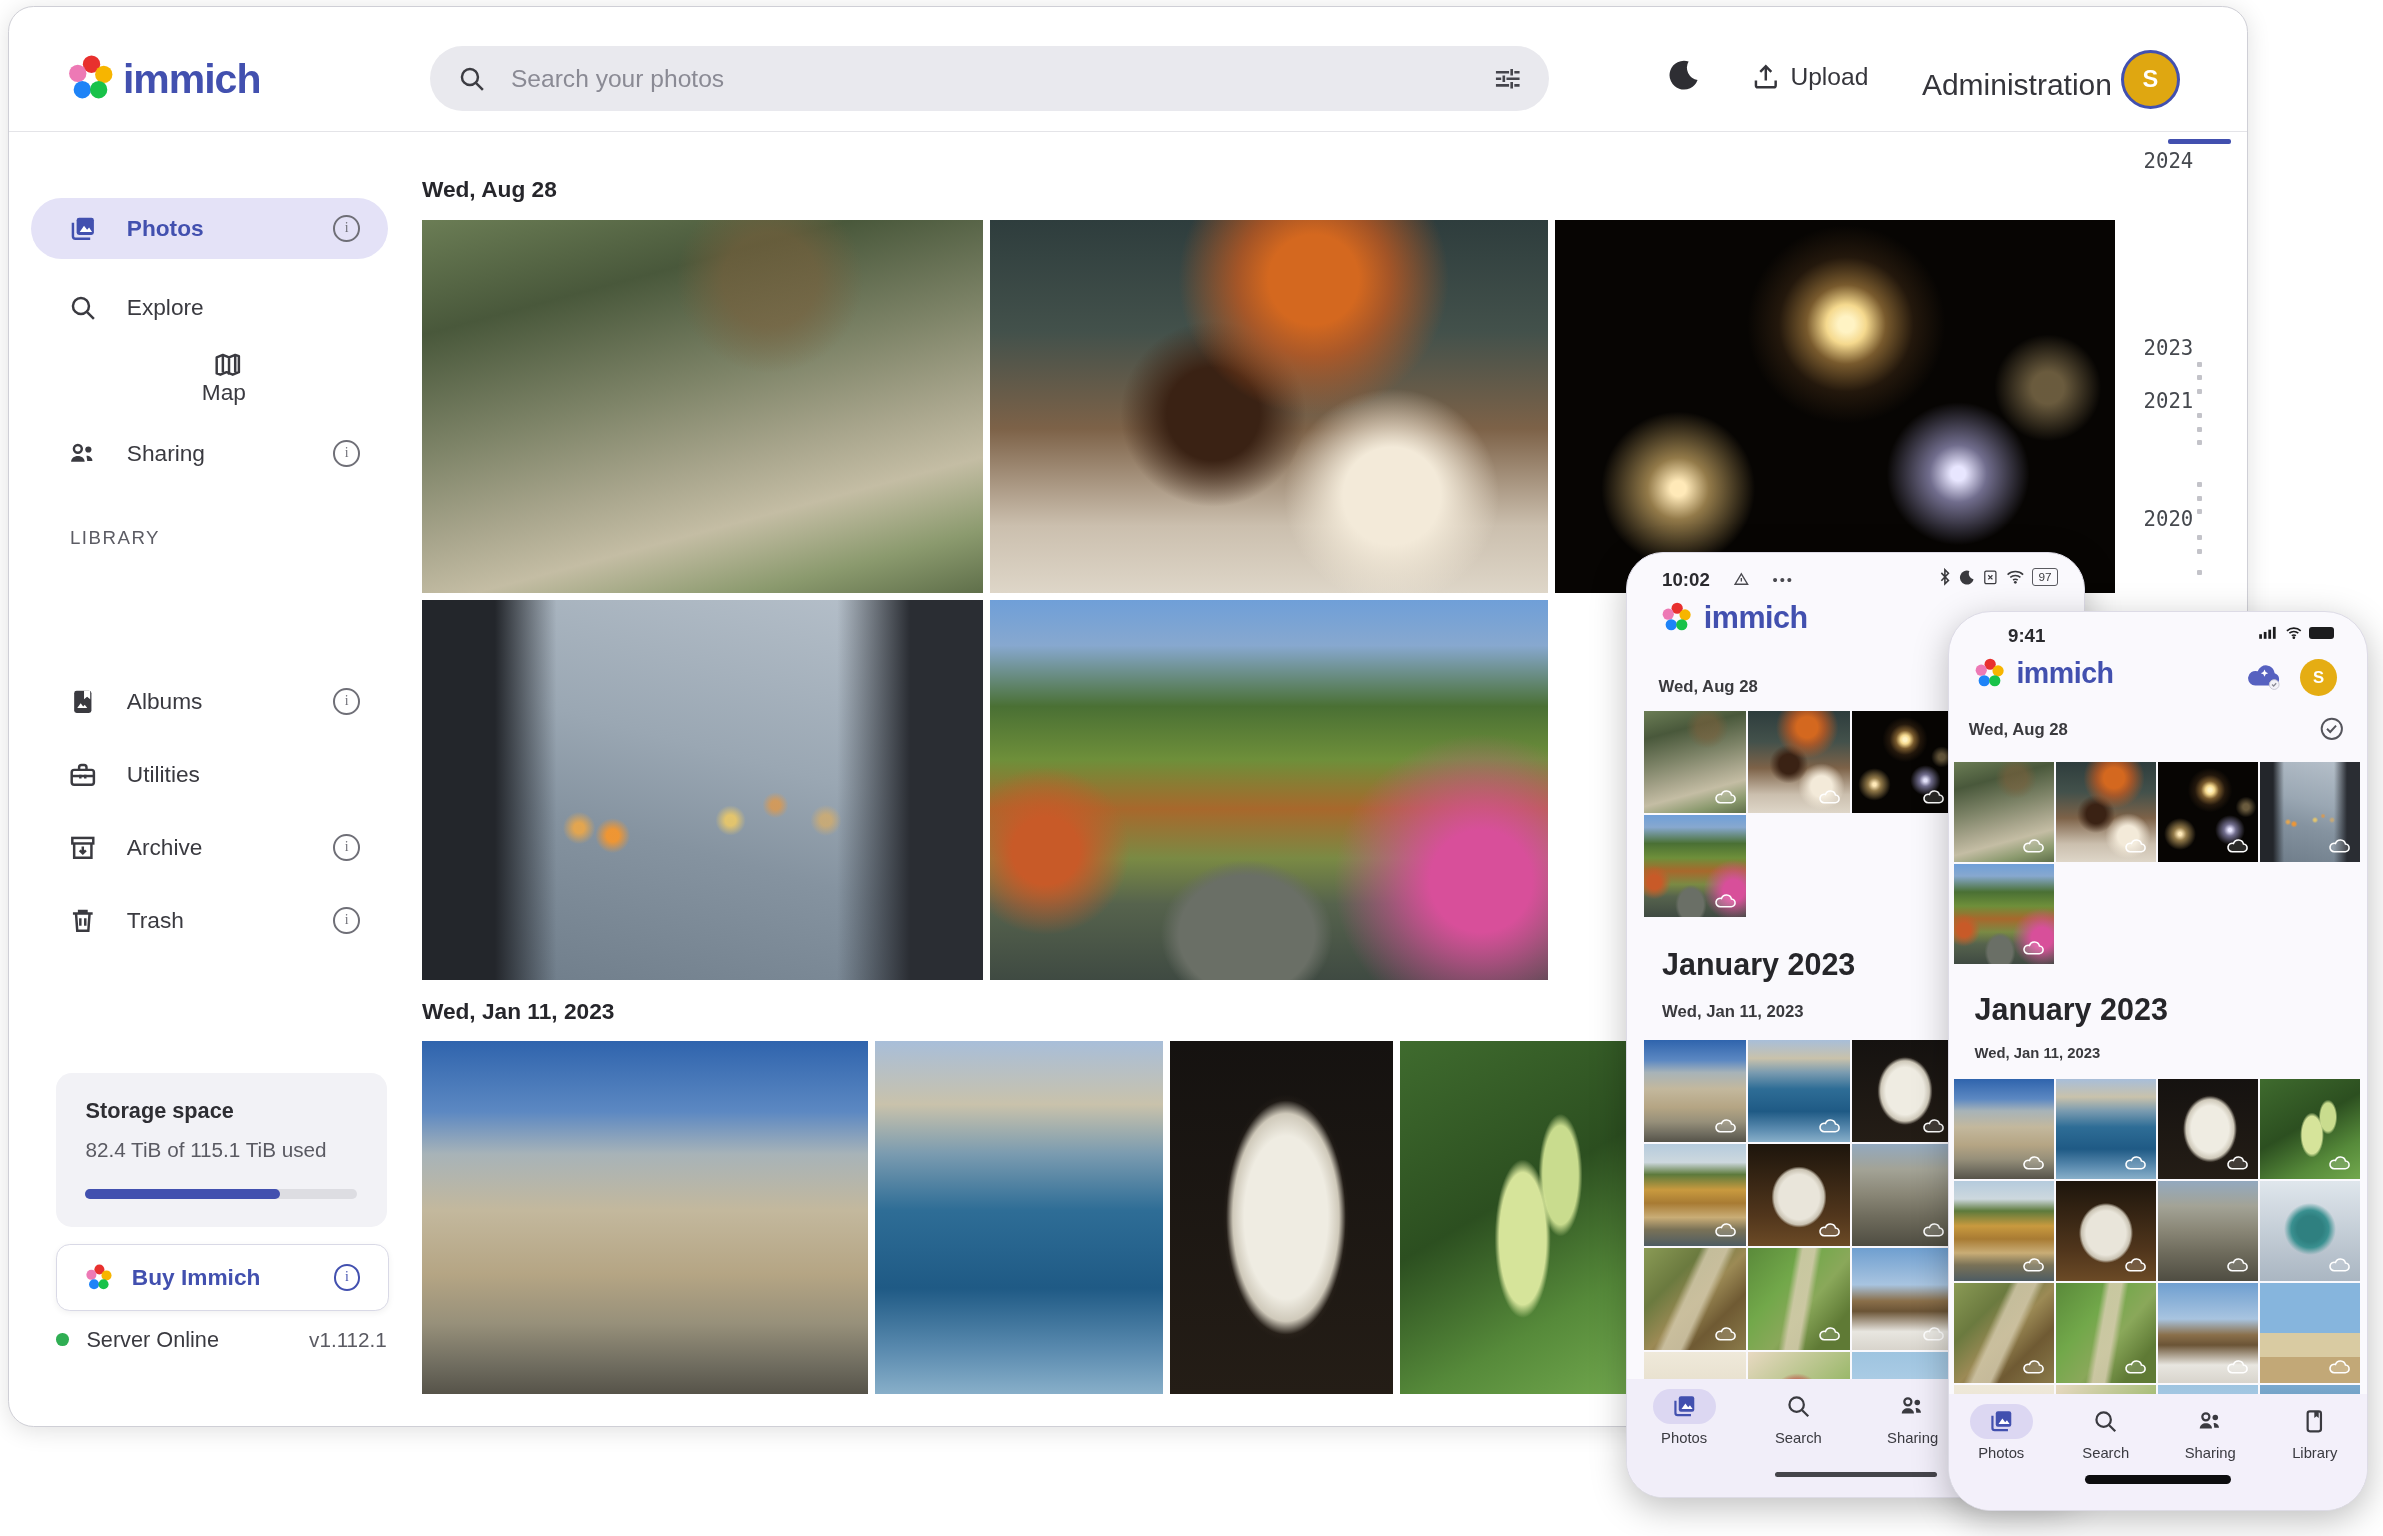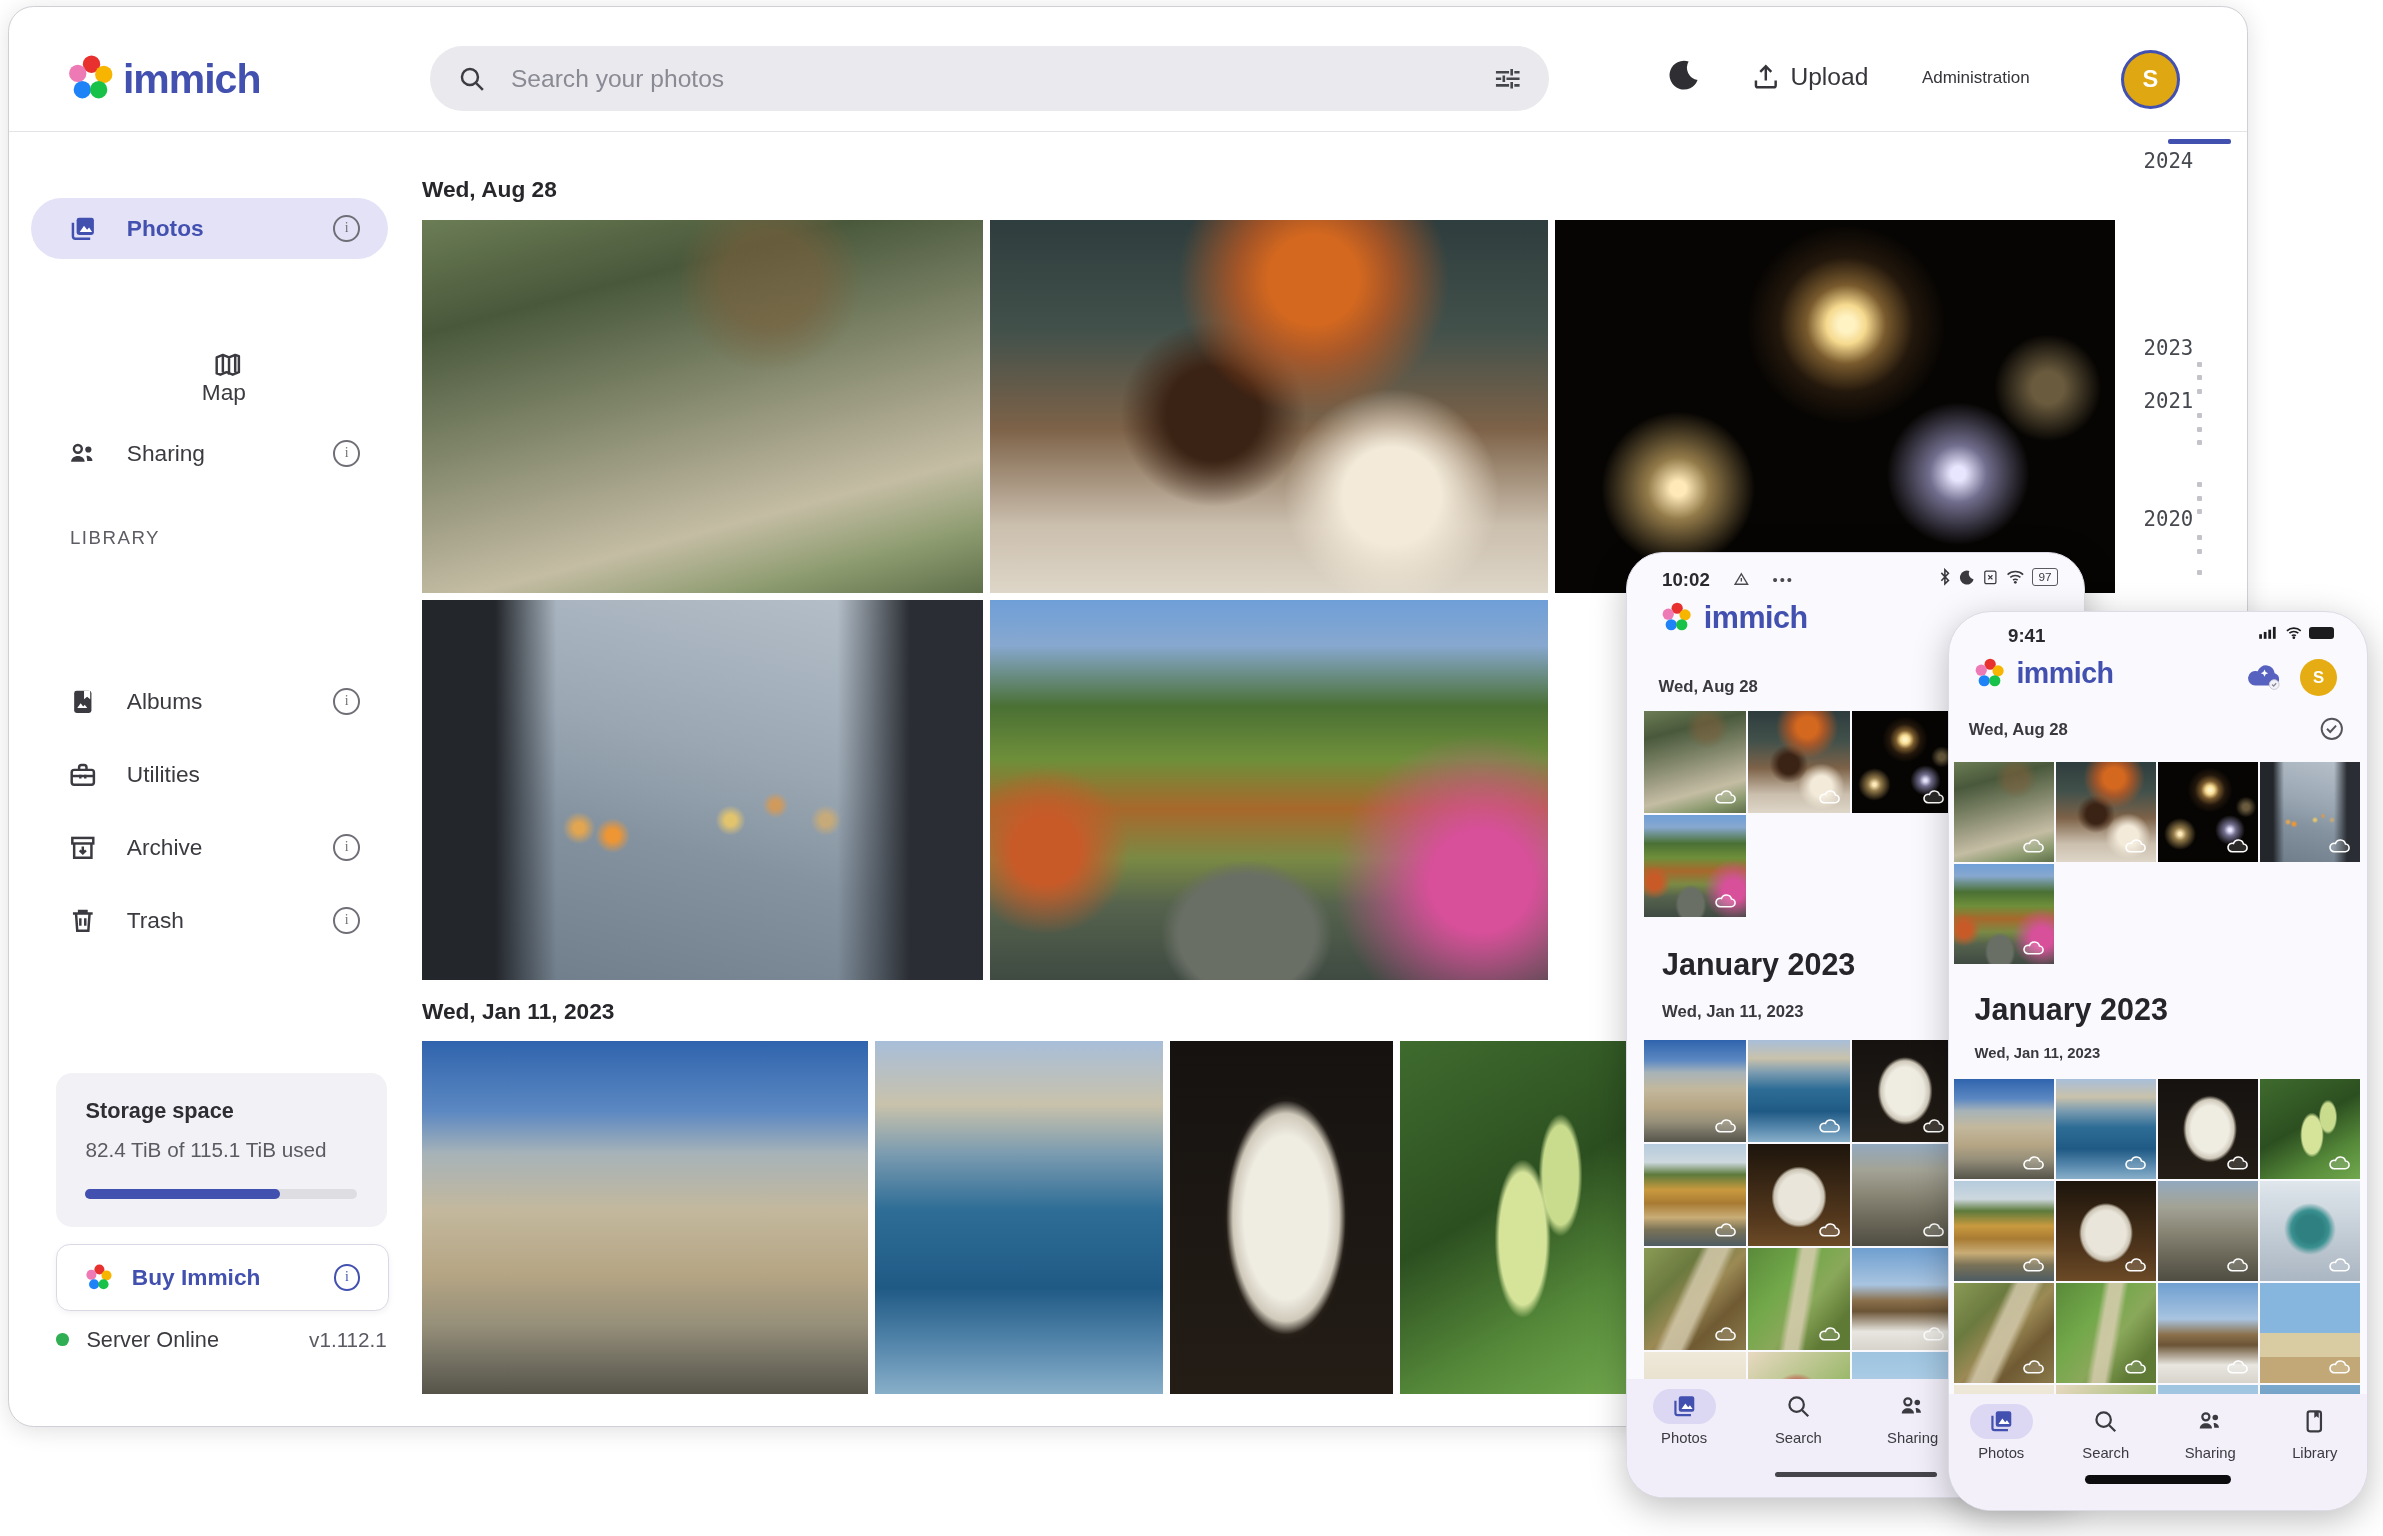--- a/index.html
+++ b/index.html
@@ -15,21 +15,21 @@
   .searchpill{position:absolute;left:421px;top:39px;width:1119px;height:65px;background:#e9e9ee;border-radius:32.5px;}
   .searchpill .sicon{position:absolute;left:27.6px;top:17.7px;width:29.6px;height:29.6px;}
   .searchpill input{position:absolute;left:79px;top:13.8px;width:887px;height:37px;border:none;background:transparent;
     font-size:24.6px;color:#55555e;font-family:"Liberation Sans",sans-serif;outline:none;}
   .searchpill input::placeholder{color:#8a8a94;}
   .tuneic{position:absolute;right:25.6px;top:16.7px;width:31.5px;height:31.5px;}
   .moonic{position:absolute;left:1659px;top:51px;width:33px;height:33px;}
   .uploadwrap{position:absolute;left:1742px;top:55px;display:flex;align-items:center;gap:9.9px;}
   .uploadwrap svg{width:29.6px;height:29.6px;}
   .hlabel{font-size:24.6px;color:#35353b;}
-  .adminlabel{position:absolute;left:1913px;top:61px;font-size:17px;color:#35353b;}
+  .adminlabel{position:absolute;left:1913px;top:61px;font-size:30px;color:#35353b;}
   .avatar{position:absolute;left:2112px;top:43px;width:53px;height:53px;border-radius:50%;background:#dfa711;
     border:3px solid #4250af;color:#fff;font-weight:bold;font-size:23.6px;display:flex;align-items:center;justify-content:center;}
   .hdr-divider{position:absolute;left:0;top:124px;width:100%;height:1px;background:#e4e4e8;}
 
   
   .tl-mark{position:absolute;left:2159px;top:132px;width:63px;height:4.9px;background:#4250af;border-radius:2px;}
   .tl-year{position:absolute;font-family:"DejaVu Sans Mono",monospace;font-size:20.7px;color:#45484e;left:2128px;width:63px;text-align:center;}
   .tl-dot{position:absolute;width:4.9px;height:4.9px;background:#c3c3c9;border-radius:1px;left:2188px;}
 
   
@@ -228,20 +228,29 @@
         <svg viewBox="0 0 24 24">
           <path fill="none" stroke="#4250af" stroke-width="2" d="M4 7v11a2 2 0 0 0 2 2h12"></path>
           <rect x="7" y="3" width="14" height="14" rx="2" fill="#4250af"></rect>
           <path fill="#fff" d="m9.5 14.5 3.5-5 2.5 3.3 1.6-1.8 2.4 3.5z"></path>
         </svg>
       </span>
       <span class="slabel">Photos</span>
       <span class="inf"></span>
     </div>
 
+    <div class="srow" style="top:270px;">
+      <span class="sic">
+        <svg viewBox="0 0 24 24">
+            <circle cx="10.5" cy="10.5" r="6.5" fill="none" stroke="#3a3a40" stroke-width="2"></circle>
+        <line x1="15.5" y1="15.5" x2="21" y2="21" stroke="#3a3a40" stroke-width="2"></line>
+          </svg>
+      </span>
+      <span class="slabel">Explore</span>
+    </div>
 
     <div class="srow" style="top:343px;flex-direction:column;">
       <span class="sic">
         <svg viewBox="0 0 24 24">
             <path fill="none" stroke="#3a3a40" stroke-width="2" stroke-linejoin="round" d="M3 6 8 4 13 6 18 4 21 5 21 18 16 20 11 18 6 20 3 19 Z M8 4v14 M13 6v14 M18 4v14"></path>
           </svg>
       </span>
       <span class="slabel">Map</span>
     </div>
 

